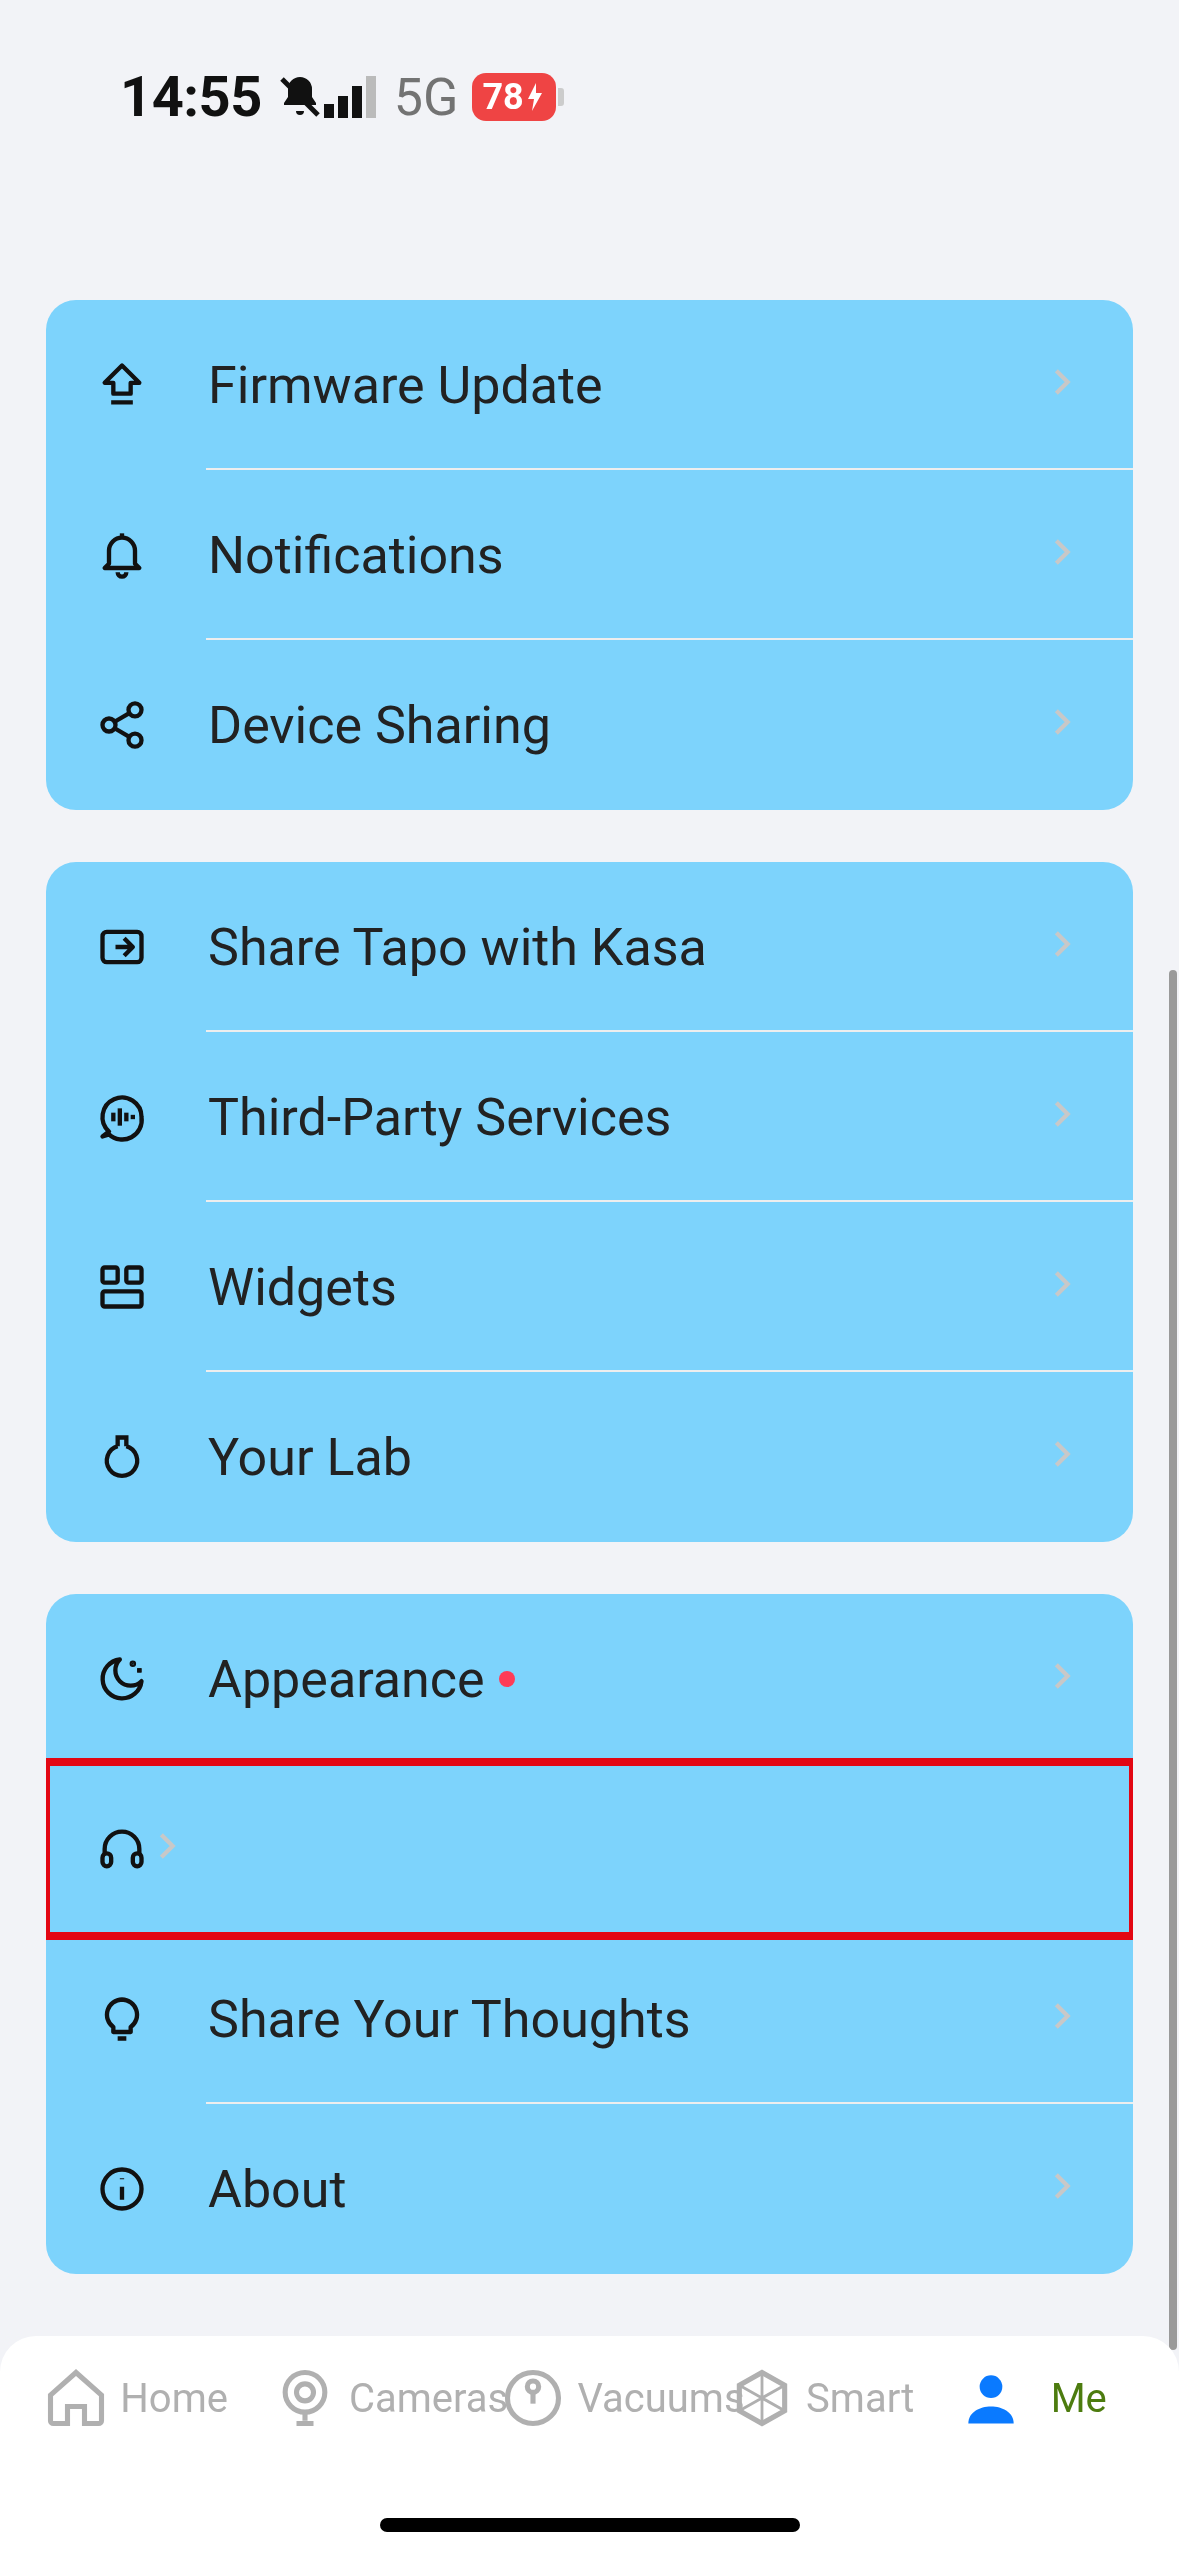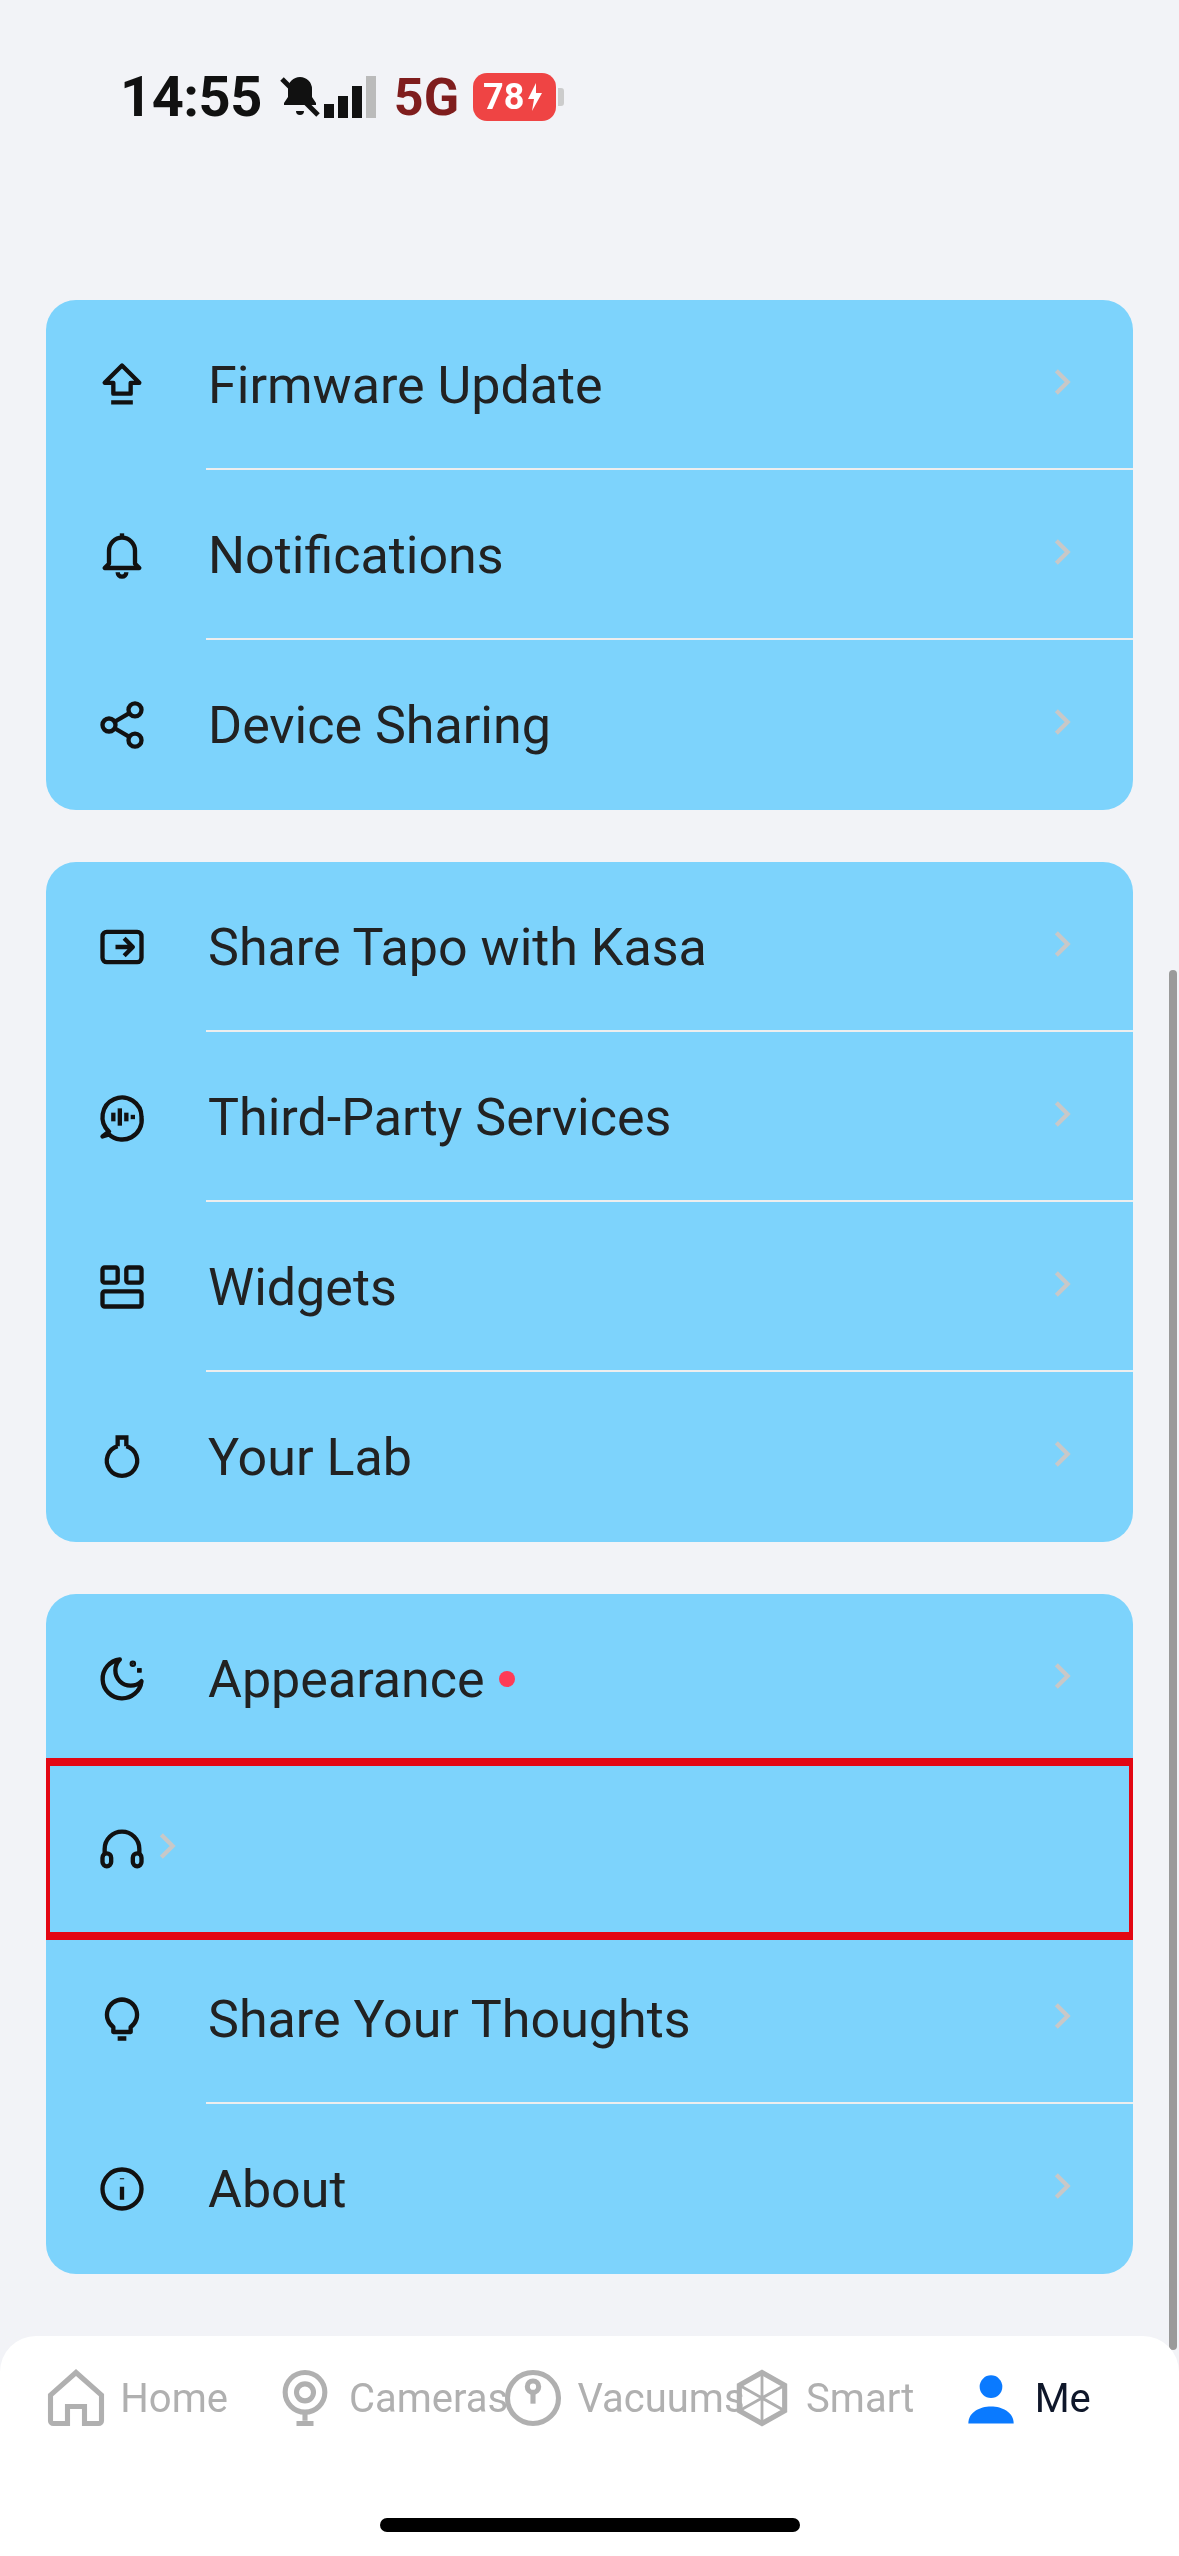--- a/index.html
+++ b/index.html
@@ -1,37 +1,37 @@
 <!DOCTYPE html>
 <html><head>
 <meta charset="utf-8">
 <style>
   * { margin: 0; padding: 0; box-sizing: border-box; }
   html, body { width: 1179px; height: 2556px; font-family: -apple-system, BlinkMacSystemFont, "Segoe UI", Roboto, sans-serif; background: #f2f3f7; overflow: hidden; }
   .status-bar { display: flex; justify-content: flex-start; align-items: center; padding: 54px 60px 0 120px; height: 140px; }
   .status-left { display: flex; align-items: center; gap: 14px; }
   .status-time { font-size: 56px; font-weight: 700; color: #111; letter-spacing: -0.5px; }
   .status-right { display: flex; align-items: center; gap: 14px; }
-  .network-label { font-size: 52px; font-weight: 700; color: #7f1d1d; }
+  .network-label { font-size: 52px; font-weight: 400; color: #737373; }
   .battery-pill { display: inline-flex; align-items: center; justify-content: center; height: 48px; background: #ef4444; border-radius: 14px; padding: 0 10px; color: #fff; font-weight: 700; font-size: 36px; position: relative; }
   .battery-pill::after { content: ""; position: absolute; right: -8px; top: 50%; transform: translateY(-50%); width: 6px; height: 18px; background: #ccc; border-radius: 0 3px 3px 0; }
   .content { padding: 160px 46px 0; }
   .group { background: #7dd3fc; border-radius: 30px; margin-bottom: 52px; overflow: hidden; }
   .row { display: flex; align-items: center; padding: 0 48px; height: 170px; position: relative; }
   .row-icon { width: 56px; height: 56px; flex-shrink: 0; display: flex; align-items: center; justify-content: center; }
   .row-label { font-size: 52px; font-weight: 400; color: #222; margin-left: 58px; flex: 1; display: flex; align-items: center; gap: 14px; }
   .row-chevron { width: 40px; height: 40px; flex-shrink: 0; }
   .divider { position: absolute; bottom: 0; left: 160px; right: 0; height: 2px; background: #eee; }
   .dot { width: 16px; height: 16px; background: #ff3b56; border-radius: 50%; display: inline-block; }
   .highlight { position: absolute; border: 8px solid #e30613; pointer-events: none; left: -4px; right: -4px; top: -6px; bottom: -6px; }
   .highlight-wrap { position: relative; }
   .tabbar { position: absolute; bottom: 0; left: 0; right: 0; height: 220px; background: #fff; border-top-left-radius: 36px; border-top-right-radius: 36px; display: flex; justify-content: space-around; align-items: flex-start; padding: 28px 18px 0; }
   .tab { display: flex; flex-direction: row; align-items: center; gap: 10px; width: 180px; }
   .tab-label { font-size: 40px; color: #b0b0b0; }
-  .tab.active .tab-label { color: #0f172a; }
+  .tab.active .tab-label { color: #4d7c0f; margin-left: 16px; }
   .home-indicator { position: absolute; bottom: 24px; left: 50%; transform: translateX(-50%); width: 420px; height: 14px; background: #000; border-radius: 7px; }
   svg { display: block; }
   .scroll-indicator { position: absolute; right: 2px; top: 970px; width: 8px; height: 1380px; background: #9a9a9a; border-radius: 4px; }
 </style>
 </head>
 <body>
 
 <div class="status-bar">
   <div class="status-left">
     <span class="status-time">14:55</span>

